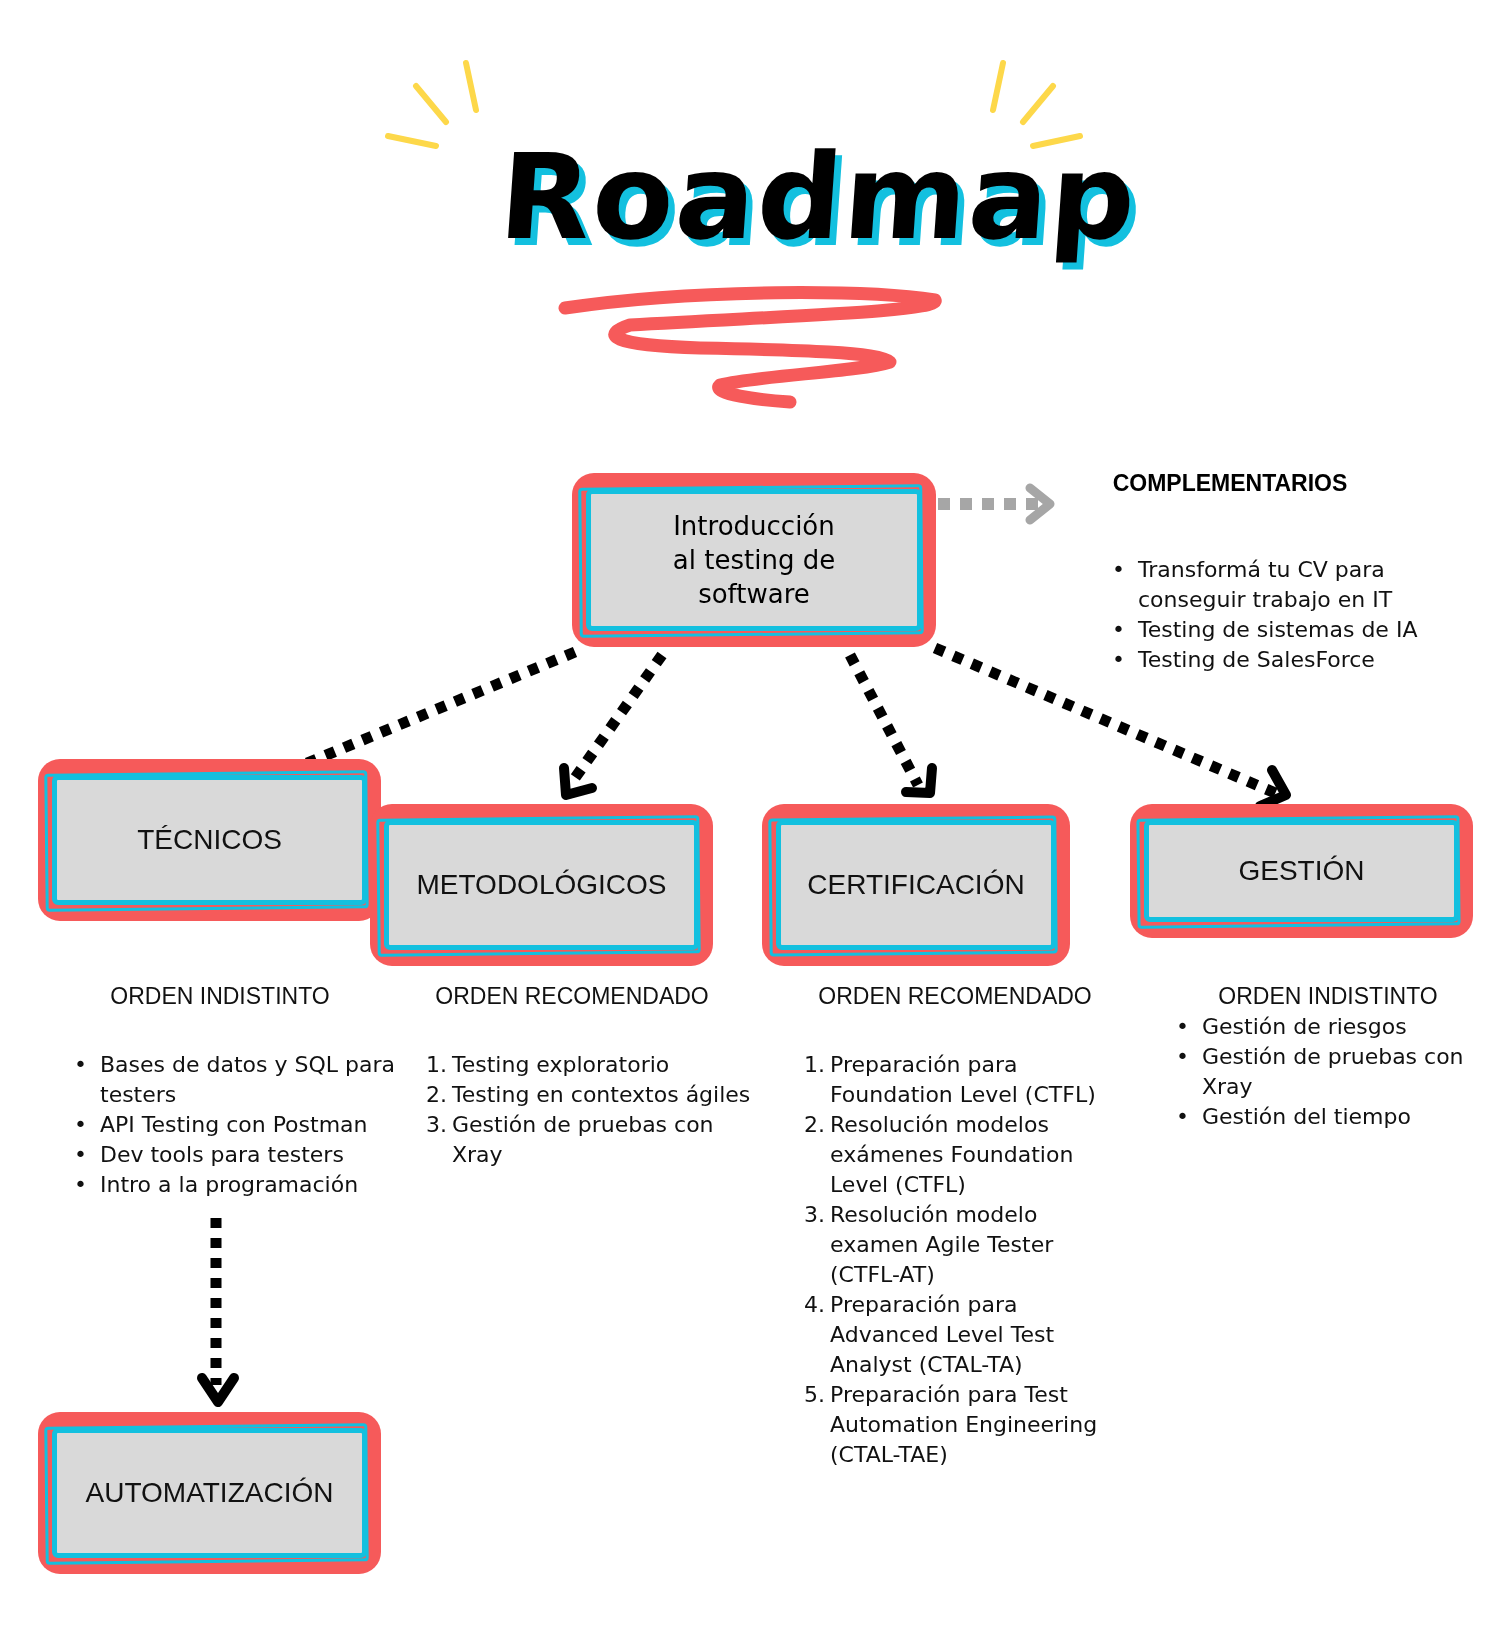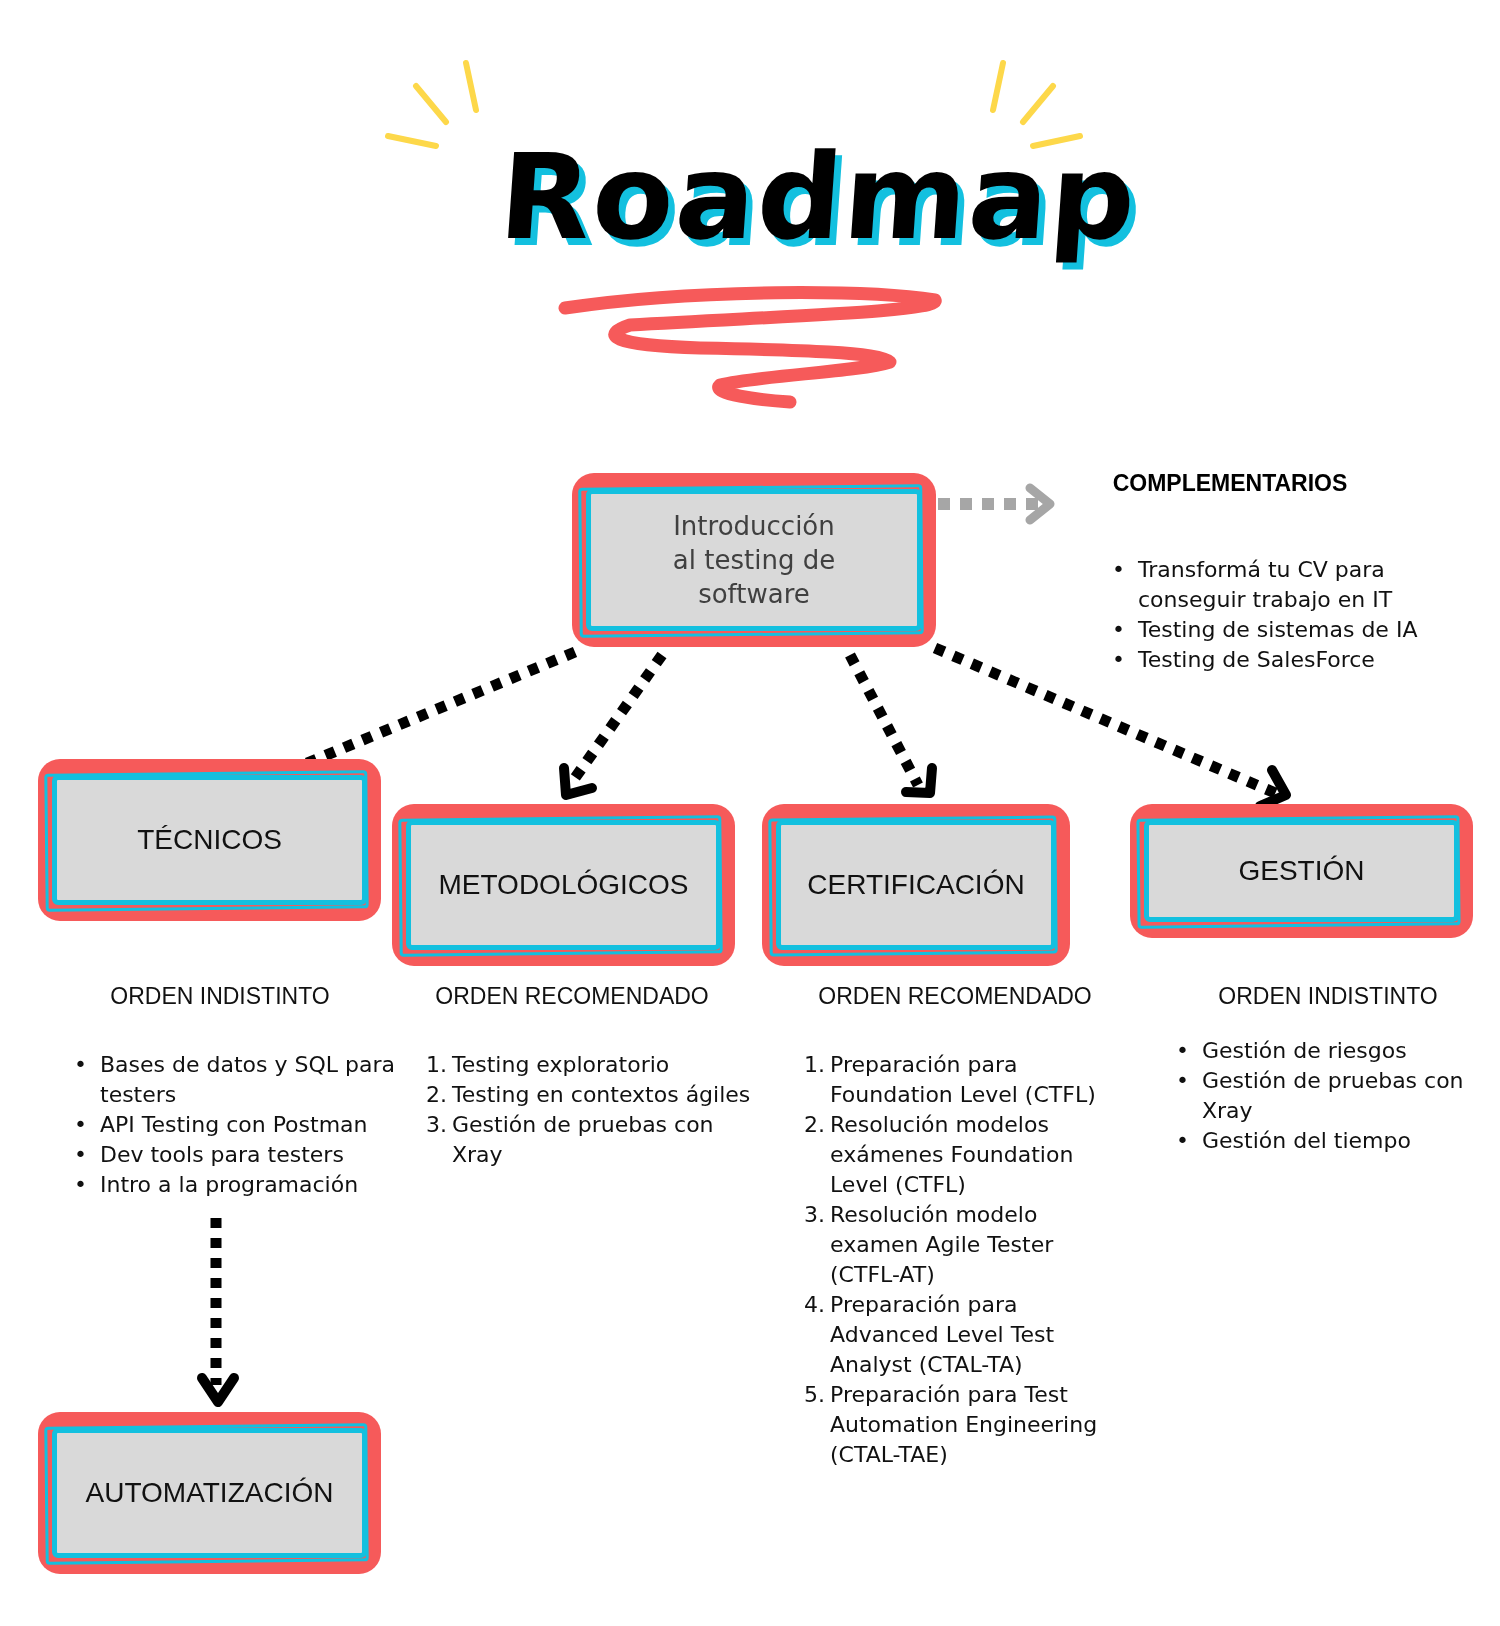--- a/index.html
+++ b/index.html
@@ -5,21 +5,21 @@
   html,body{margin:0;padding:0;background:#ffffff;}
   body{width:1500px;height:1626px;position:relative;overflow:hidden;font-family:"DejaVu Sans",sans-serif;color:#000;}
   #overlay{position:absolute;left:0;top:0;width:1500px;height:1626px;}
   .title{position:absolute;left:500px;top:128px;width:500px;text-align:center;font-family:"DejaVu Sans",sans-serif;font-size:118px;font-weight:bold;letter-spacing:2px;color:#000;
     text-shadow:7px 7px 0 #13c0df;transform:skewX(-4deg);}
   .node{position:absolute;box-sizing:border-box;background:#f65a5a;border-radius:22px;}
   .node .inner{position:absolute;left:14px;top:16px;right:14px;bottom:16px;background:#d9d9d9;border:5px solid #13c0df;border-radius:6px;box-sizing:border-box;
     display:flex;align-items:center;justify-content:center;text-align:center;}
   .node .inner::before{content:"";position:absolute;left:-12px;top:-8px;right:-6px;bottom:-10px;border:3px solid #13c0df;border-radius:4px;transform:rotate(-0.6deg);pointer-events:none;}
   .node-label{font-family:"Liberation Sans",sans-serif;font-size:28px;color:#111;}
-  .intro-label{font-family:"DejaVu Sans",sans-serif;font-size:26px;line-height:34px;color:#404040;}
+  .intro-label{font-family:"DejaVu Sans",sans-serif;font-size:26px;line-height:34px;color:#000000;}
   .order{position:absolute;font-family:"Liberation Sans",sans-serif;font-size:23px;color:#111;text-align:center;}
   .list{position:absolute;font-family:"DejaVu Sans",sans-serif;font-size:22px;line-height:30px;color:#111;margin:8px;padding:0;list-style:none;}
   .list li{position:relative;padding-left:30px;}
   .list.bullets li::before{content:"•";position:absolute;left:4px;top:0;}
   .list .num{position:absolute;left:0;top:0;}
   .list.numbered li{padding-left:26px;}
   .comp-title{position:absolute;left:1100px;top:470px;width:260px;text-align:center;font-family:"Liberation Sans",sans-serif;font-weight:bold;font-size:23px;}
 </style>
 </head>
 <body>
@@ -85,21 +85,21 @@
   <li>Transformá tu CV para conseguir trabajo en IT</li>
   <li>Testing de sistemas de IA</li>
   <li>Testing de SalesForce</li>
 </ul>
 
 <div class="node" style="left:38px;top:759px;width:343px;height:162px;">
   <div class="inner">
       <span class="node-label">TÉCNICOS</span>
     </div>
 </div>
-<div class="node" style="left:392px;top:804px;width:343px;height:162px;">
+<div class="node" style="left:370px;top:804px;width:343px;height:162px;">
   <div class="inner">
       <span class="node-label">METODOLÓGICOS</span>
     </div>
 </div>
 <div class="node" style="left:762px;top:804px;width:308px;height:162px;">
   <div class="inner">
       <span class="node-label">CERTIFICACIÓN</span>
     </div>
 </div>
 <div class="node" style="left:1130px;top:804px;width:343px;height:134px;">
@@ -127,21 +127,21 @@
 </ul>
 
 <ul class="list numbered" style="left:796px;top:1042px;width:310px;">
   <li><span class="num">1.</span><span>Preparación para Foundation Level (CTFL)</span></li>
   <li><span class="num">2.</span><span>Resolución modelos exámenes Foundation Level (CTFL)</span></li>
   <li><span class="num">3.</span><span>Resolución modelo examen Agile Tester (CTFL-AT)</span></li>
   <li><span class="num">4.</span><span>Preparación para Advanced Level Test Analyst (CTAL-TA)</span></li>
   <li><span class="num">5.</span><span>Preparación para Test Automation Engineering (CTAL-TAE)</span></li>
 </ul>
 
-<ul class="list bullets" style="left:1164px;top:1028px;width:320px;">
+<ul class="list bullets" style="left:1164px;top:1004px;width:320px;">
   <li>Gestión de riesgos</li>
   <li>Gestión de pruebas con Xray</li>
   <li>Gestión del tiempo</li>
 </ul>
 
 <div class="node" style="left:38px;top:1412px;width:343px;height:162px;">
   <div class="inner">
       <span class="node-label">AUTOMATIZACIÓN</span>
     </div>
 </div>

